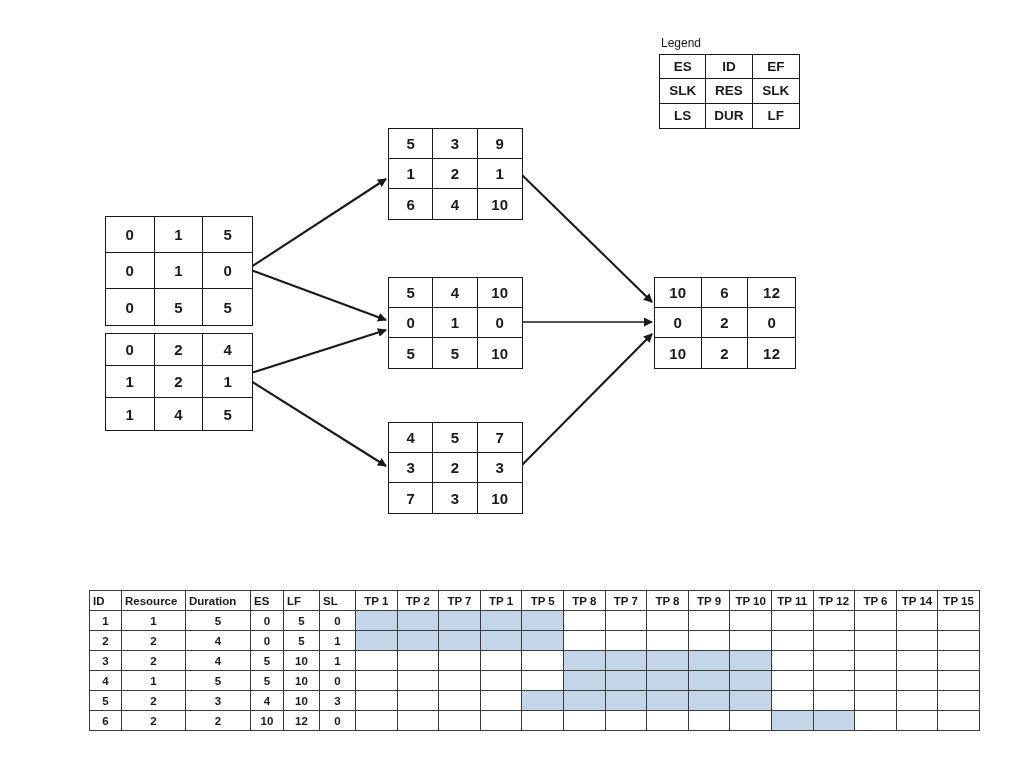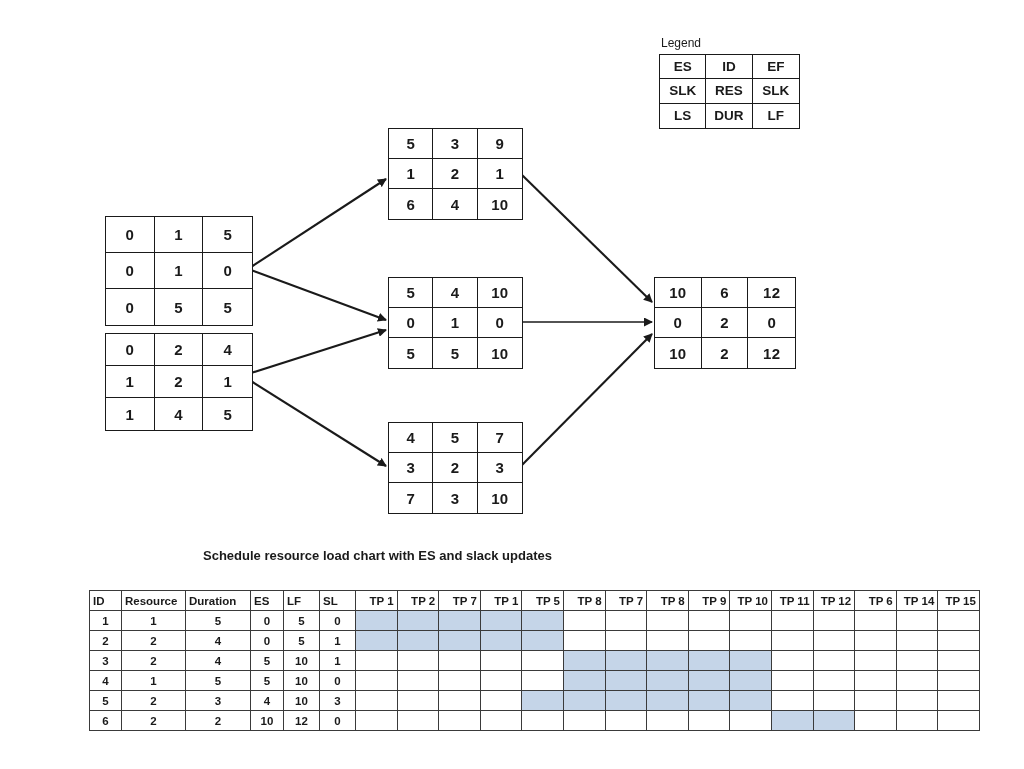--- a/index.html
+++ b/index.html
@@ -77,21 +77,21 @@
     height:20px;
     font-size:11.5px;
     font-weight:600;
     color:#1a1a1a;
     padding:0 3px;
     box-sizing:border-box;
     overflow:hidden;
     white-space:nowrap;
   }
   #gantt th{font-weight:600;text-align:left;}
-  #gantt th.tp{text-align:right;}
+  #gantt th.tp{text-align:center;}
   #gantt td.num{text-align:center;}
   #gantt td.tpcell{padding:0;}
   #gantt td.shaded{background:#c5d5e8;}
   col.c-id{width:32px;}
   col.c-res{width:64px;}
   col.c-dur{width:65px;}
   col.c-es{width:33px;}
   col.c-lf{width:36px;}
   col.c-sl{width:36px;}
   col.c-tp{width:41.6px;}
@@ -201,21 +201,20 @@
         <div class="cell">SLK</div>
         <div class="cell">RES</div>
         <div class="cell">SLK</div>
         <div class="cell">LS</div>
         <div class="cell">DUR</div>
         <div class="cell">LF</div>
       </div>
     </div>
   </div>
 
-  <div id="caption">Schedule resource load chart with ES and slack updates</div>
 
   <table id="gantt">
     <colgroup>
       <col class="c-id">
         <col class="c-res">
         <col class="c-dur">
       <col class="c-es">
         <col class="c-lf">
         <col class="c-sl">
       <col class="c-tp">

